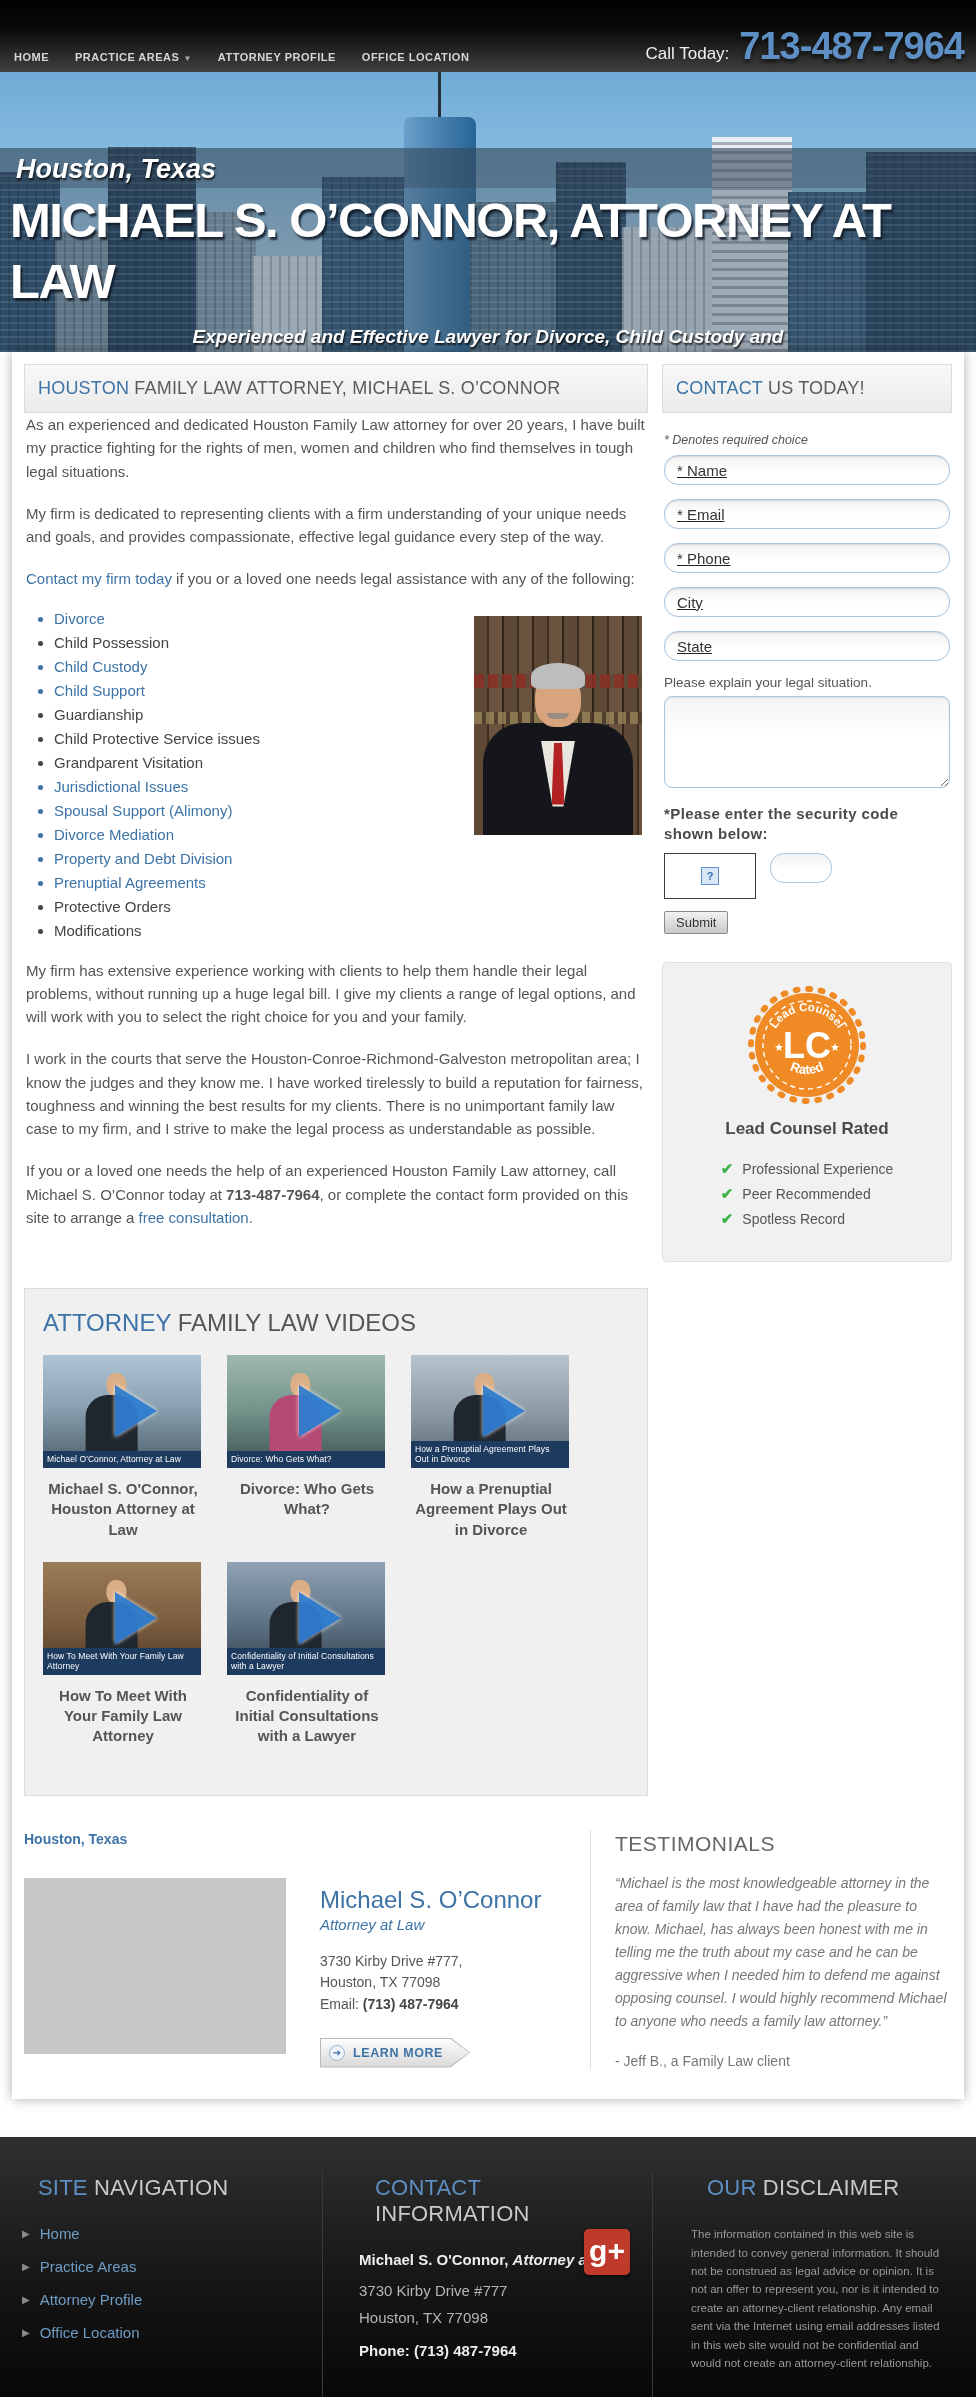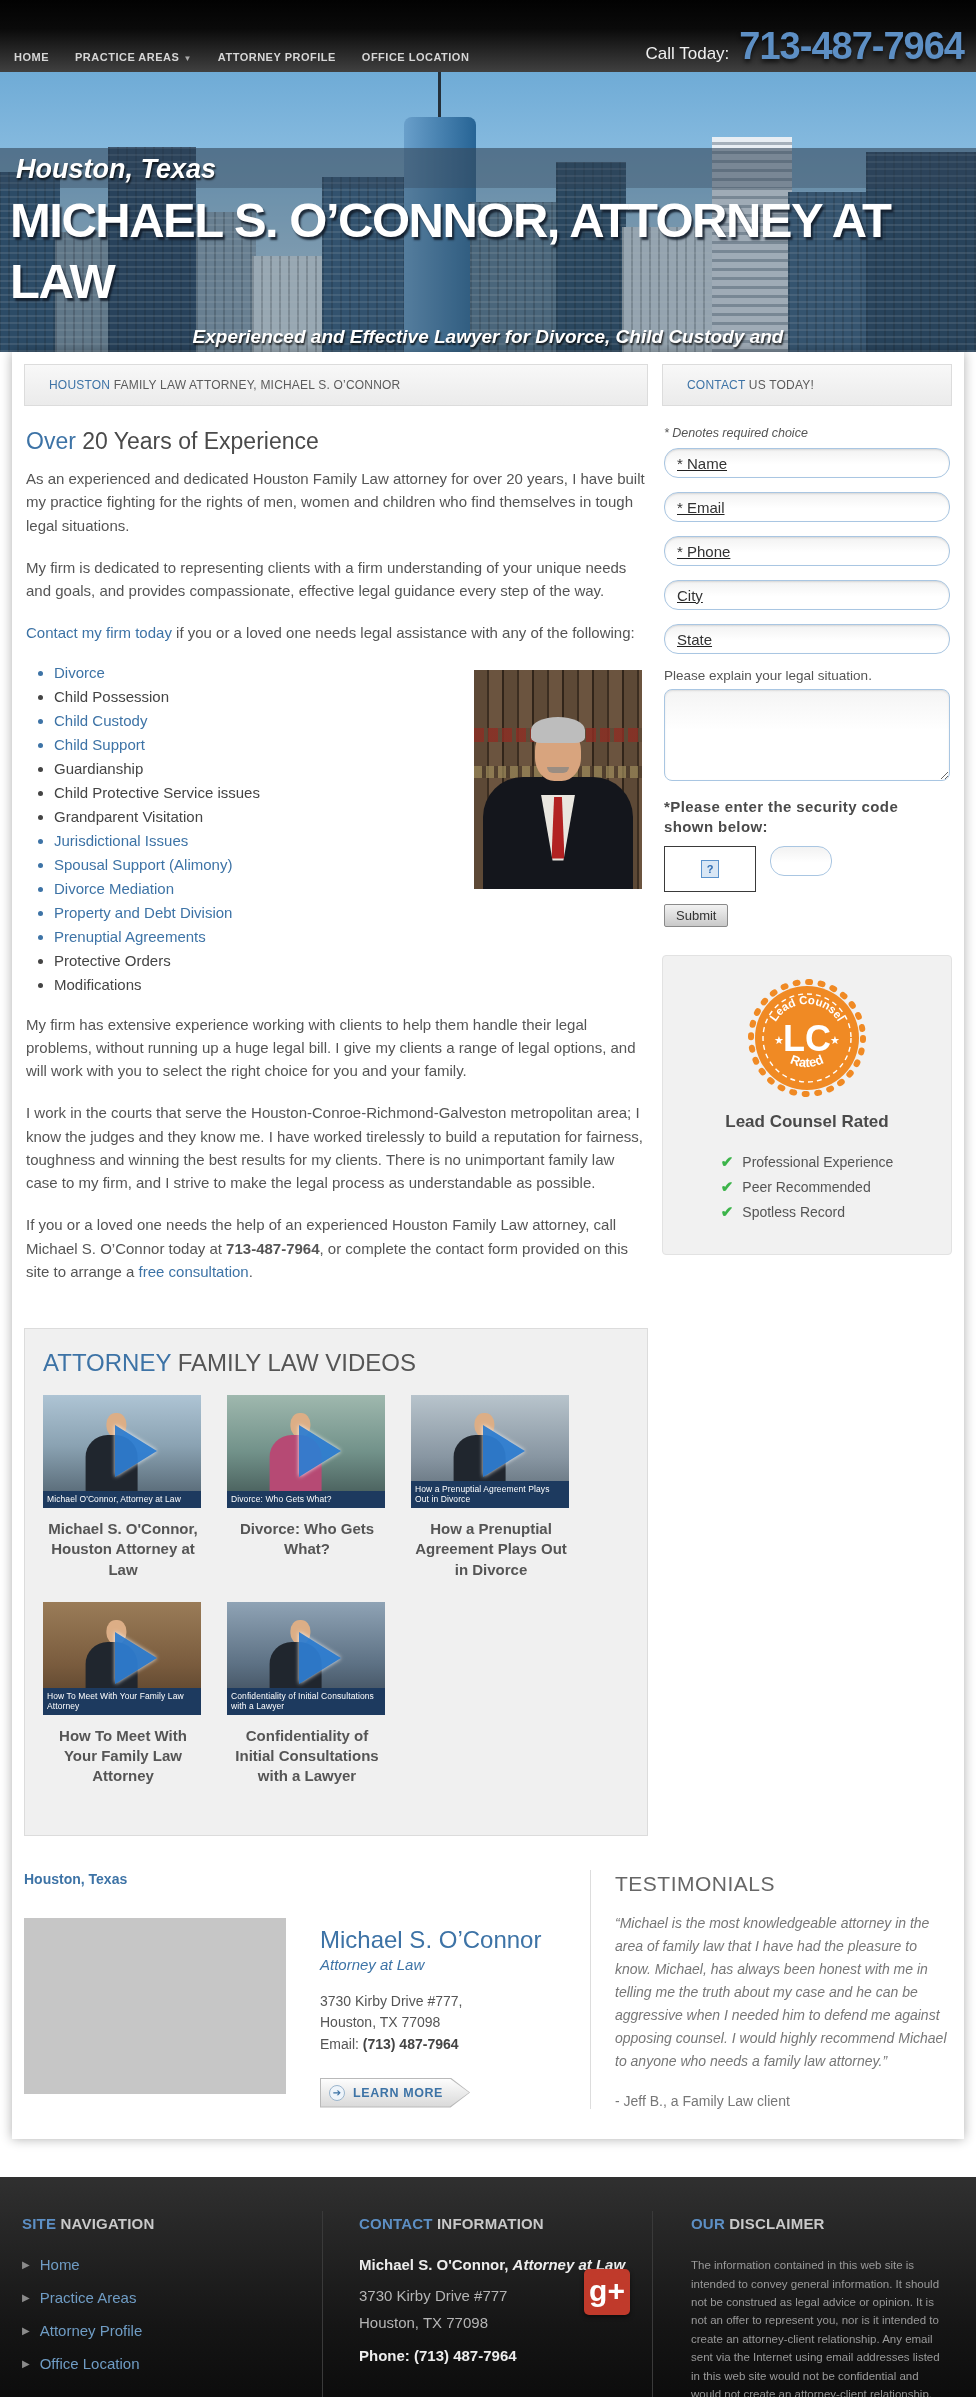--- a/index.html
+++ b/index.html
@@ -40,21 +40,21 @@
   .hero-location { position:absolute; top:82px; left:16px; color:#fff; font-size:27px; font-weight:bold; font-style:italic; text-shadow:1px 2px 2px rgba(0,0,0,.75); }
   .hero-title { position:absolute; top:118px; left:10px; right:10px; color:#fff; font-size:49px; font-weight:bold; letter-spacing:-1.5px; line-height:1.25; text-shadow:2px 3px 2px rgba(15,25,38,.85); }
   .hero-tagline { position:absolute; bottom:4px; left:0; width:100%; text-align:center; color:#fff; font-style:italic; font-weight:bold; font-size:19px; text-shadow:1px 2px 2px rgba(0,0,0,.85); }
 
   
   .content { width:952px; margin:0 auto; padding:12px 12px 30px; background:#fff; box-shadow:0 0 11px rgba(0,0,0,.32); position:relative; }
   .cols { display:flex; gap:14px; align-items:flex-start; }
   .col-main { width:624px; }
   .col-side { flex:1; }
 
-  .panel-head { background:linear-gradient(#f8f8f8,#ebebeb); border:1px solid #dcdcdc; padding:13px 24px; font-size:12px; color:#5b5b5b; letter-spacing:.2px; }
+  .panel-head { background:linear-gradient(#f8f8f8,#ebebeb); border:1px solid #dcdcdc; padding:13px 13px; font-size:18px; color:#5b5b5b; letter-spacing:.2px; }
   .accent { color:#3d73a6; }
 
   .col-main h2 { font-size:23px; font-weight:normal; color:#4a4a4a; margin:22px 2px 12px; }
   .body-p { font-size:15px; color:#555; line-height:1.55; margin:0 2px 19px; }
   .body-link { color:#3d73a6; text-decoration:none; cursor:pointer; }
   ul.practice { margin:0 0 20px; padding-left:30px; }
   ul.practice li { font-size:15px; color:#444; margin:7px 0; }
   ul.practice li.lnk { color:#3d73a6; cursor:pointer; }
 
   
@@ -135,21 +135,21 @@
   .quote { font-style:italic; font-size:14px; color:#777; line-height:1.65; margin:0; }
   .attrib { margin-top:20px; font-size:14px; color:#777; }
 
   
   .footer { margin-top:38px; min-height:357px; background:linear-gradient(180deg,#303030 0%,#151515 150px,#000 320px); padding-top:34px; }
   .fcols { display:flex; padding:0 22px; }
   .fcol { min-height:230px; }
   .fcol1 { width:300px; }
   .fcol2 { width:330px; border-left:1px solid #3a3a3a; padding-left:36px; position:relative; }
   .fcol3 { flex:1; border-left:1px solid #3a3a3a; padding-left:38px; padding-right:6px; }
-  .fhead { font-size:15px; color:#c9c9c9; margin:4px 0 24px; letter-spacing:.2px;font-weight:bold; }
+  .fhead { font-size:22px; color:#c9c9c9; margin:4px 16px 24px; letter-spacing:.2px; }
   .faccent { color:#5d8fc4; }
   .fnav-item { display:flex; align-items:center; gap:10px; margin:16px 0; cursor:pointer; }
   .fnav-arrow { color:#8a8a8a; font-size:10px; }
   .fnav-link { color:#6f9cc4; font-size:15px; text-decoration:none; }
   .fc-name { color:#ededed; font-weight:bold; font-size:15px; margin-bottom:14px; }
   .fc-name .it { font-style:italic; }
   .fc-line { color:#b5b5b5; font-size:15px; margin:10px 0; }
   .fc-phone { color:#ededed; font-size:15px; font-weight:bold; margin-top:16px; }
   .gplus { position:absolute; right:22px; top:58px; width:46px; height:46px; background:#c03a2b; border-radius:5px; color:#fff;
            font-size:30px; font-weight:bold; text-align:center; line-height:44px; cursor:pointer; box-shadow:0 2px 4px rgba(0,0,0,.5); }
@@ -197,23 +197,20 @@
 </div>
 
 <div class="content">
   <div class="cols">
 
     <div class="col-main">
       <div class="panel-head">
         <span class="accent">HOUSTON</span><span> FAMILY LAW ATTORNEY, MICHAEL S. O’CONNOR</span>
       </div>
 
-      <h2>
-        <span class="accent">Over</span><span> 20 Years of Experience</span>
-      </h2>
 
       <p class="body-p">As an experienced and dedicated Houston Family Law attorney for over 20 years, I have built my practice fighting for the rights of men, women and children who find themselves in tough legal situations.</p>
       <p class="body-p">My firm is dedicated to representing clients with a firm understanding of your unique needs and goals, and provides compassionate, effective legal guidance every step of the way.</p>
       <p class="body-p">
         <a class="body-link">Contact my firm today</a><span> if you or a loved one needs legal assistance with any of the following:</span>
       </p>
 
       <div class="attorney-photo">
         <div class="shelf-accent1"></div>
         <div class="shelf-accent2"></div>

